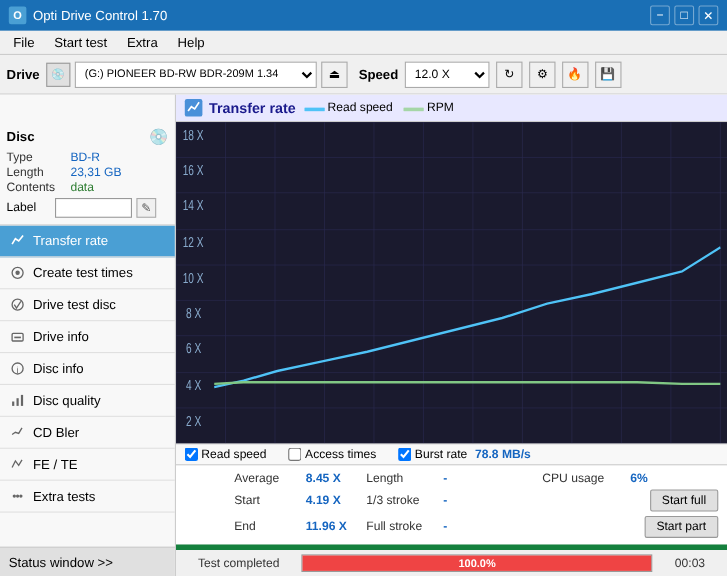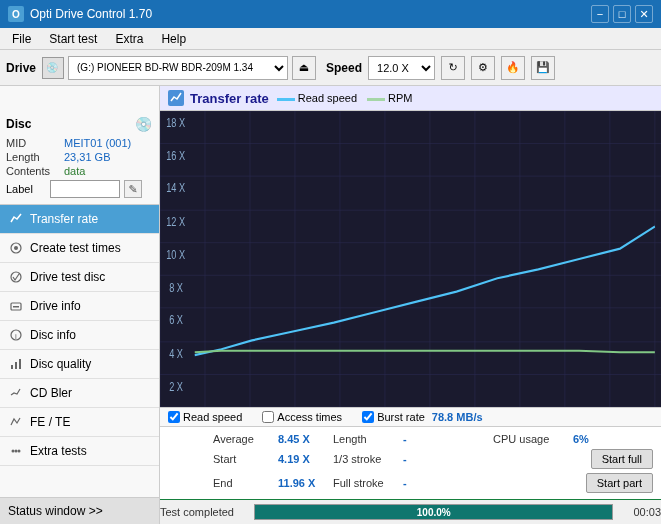--- a/index.html
+++ b/index.html
@@ -15,21 +15,21 @@
     
     .menu-bar { background: #f0f0f0; border-bottom: 1px solid #ccc; height: 22px; display: flex; align-items: center; padding: 1px 4px; gap: 2px; }
     .menu-item { padding: 2px 8px; font-size: 12px; cursor: pointer; border-radius: 2px; }
 
     
     .toolbar { background: #f0f0f0; border-bottom: 1px solid #ccc; height: 36px; display: flex; align-items: center; padding: 0 6px; gap: 6px; }
     .toolbar-label { font-size: 12px; font-weight: bold; }
     .drive-select { height: 24px; min-width: 220px; font-size: 10px; border: 1px solid #aaa; background: white; padding: 0 4px; }
     .toolbar-btn { height: 24px; min-width: 24px; background: #f0f0f0; border: 1px solid #aaa; cursor: pointer; font-size: 11px; padding: 0 4px; display: flex; align-items: center; justify-content: center; }
     .speed-label { font-size: 12px; font-weight: bold; margin-left: 4px; }
-    .speed-select { height: 24px; width: 67px; font-size: 11px; border: 1px solid #aaa; background: white; padding: 0 4px; }
+    .speed-select { height: 24px; width: 77px; font-size: 11px; border: 1px solid #aaa; background: white; padding: 0 4px; }
 
     
     .main-area { display: flex; height: calc(524px - 28px - 22px - 36px); }
 
     
     .sidebar { width: 160px; min-width: 160px; background: #f8f8f8; border-right: 1px solid #ccc; display: flex; flex-direction: column; }
 
     
     .disc-panel { padding: 6px; border-bottom: 1px solid #ccc; margin-top: 24px; }
     .disc-header { display: flex; align-items: center; justify-content: space-between; margin-bottom: 4px; }
@@ -78,24 +78,24 @@
     .stat-col { display: flex; align-items: center; flex: 1; }
     .stat-label { width: 65px; color: #333; margin-left: 45px; }
     .stat-value { color: #1565c0; font-weight: bold; width: 55px; }
     .stat-label2 { width: 70px; color: #333; }
     .stat-value2 { color: #1565c0; font-weight: bold; width: 40px; }
     .stat-label3 { width: 80px; color: #333; }
     .stat-value3 { color: #1565c0; font-weight: bold; flex: 1; }
     .start-btn { background: #e0e0e0; border: 1px solid #999; padding: 3px 10px; font-size: 11px; cursor: pointer; border-radius: 2px; white-space: nowrap; }
 
     
-    .progress-area { display: flex; align-items: center; padding: 4px 0; border-top: 1px solid #15803d; background: #f0f0f0; gap: 20px; }
+    .progress-area { display: flex; align-items: center; padding: 4px 20px; border-top: 5px solid #15803d; background: #f0f0f0; gap: 20px; }
     .status-text { font-size: 11px; color: #333; flex-shrink: 0; }
     .progress-bar-bg { flex: 1; height: 16px; background: #ccc; border: 1px solid #999; }
-    .progress-bar-fill { height: 100%; background: #0f766e; display: flex; align-items: center; justify-content: center; font-size: 10px; color: white; font-weight: bold; text-align: center; }
+    .progress-bar-fill { height: 100%; background: #ef4444; display: flex; align-items: center; justify-content: center; font-size: 10px; color: white; font-weight: bold; text-align: center; }
     .time-text { font-size: 11px; color: #333; flex-shrink: 0; }
   </style>
 </head>
 <body>
 
 <div class="title-bar">
   <div class="title-bar-left">
     <div class="title-bar-icon">O</div>
     <span>Opti Drive Control 1.70</span>
   </div>
@@ -136,22 +136,22 @@
 <div class="main-area">
 
   <div class="sidebar">
 
     <div class="disc-panel">
       <div class="disc-header">
         <span class="disc-title">Disc</span>
         <span class="disc-icon">💿</span>
       </div>
       <div class="disc-row">
-        <span class="disc-key">MID</span>
-        <span class="disc-val">MEIT01 (001)</span>
+        <span class="disc-key">Type</span>
+        <span class="disc-val">BD-R</span>
       </div>
       <div class="disc-row">
         <span class="disc-key">Length</span>
         <span class="disc-val">23,31 GB</span>
       </div>
       <div class="disc-row">
         <span class="disc-key">Contents</span>
         <span class="disc-val green">data</span>
       </div>
       <div class="label-row">

